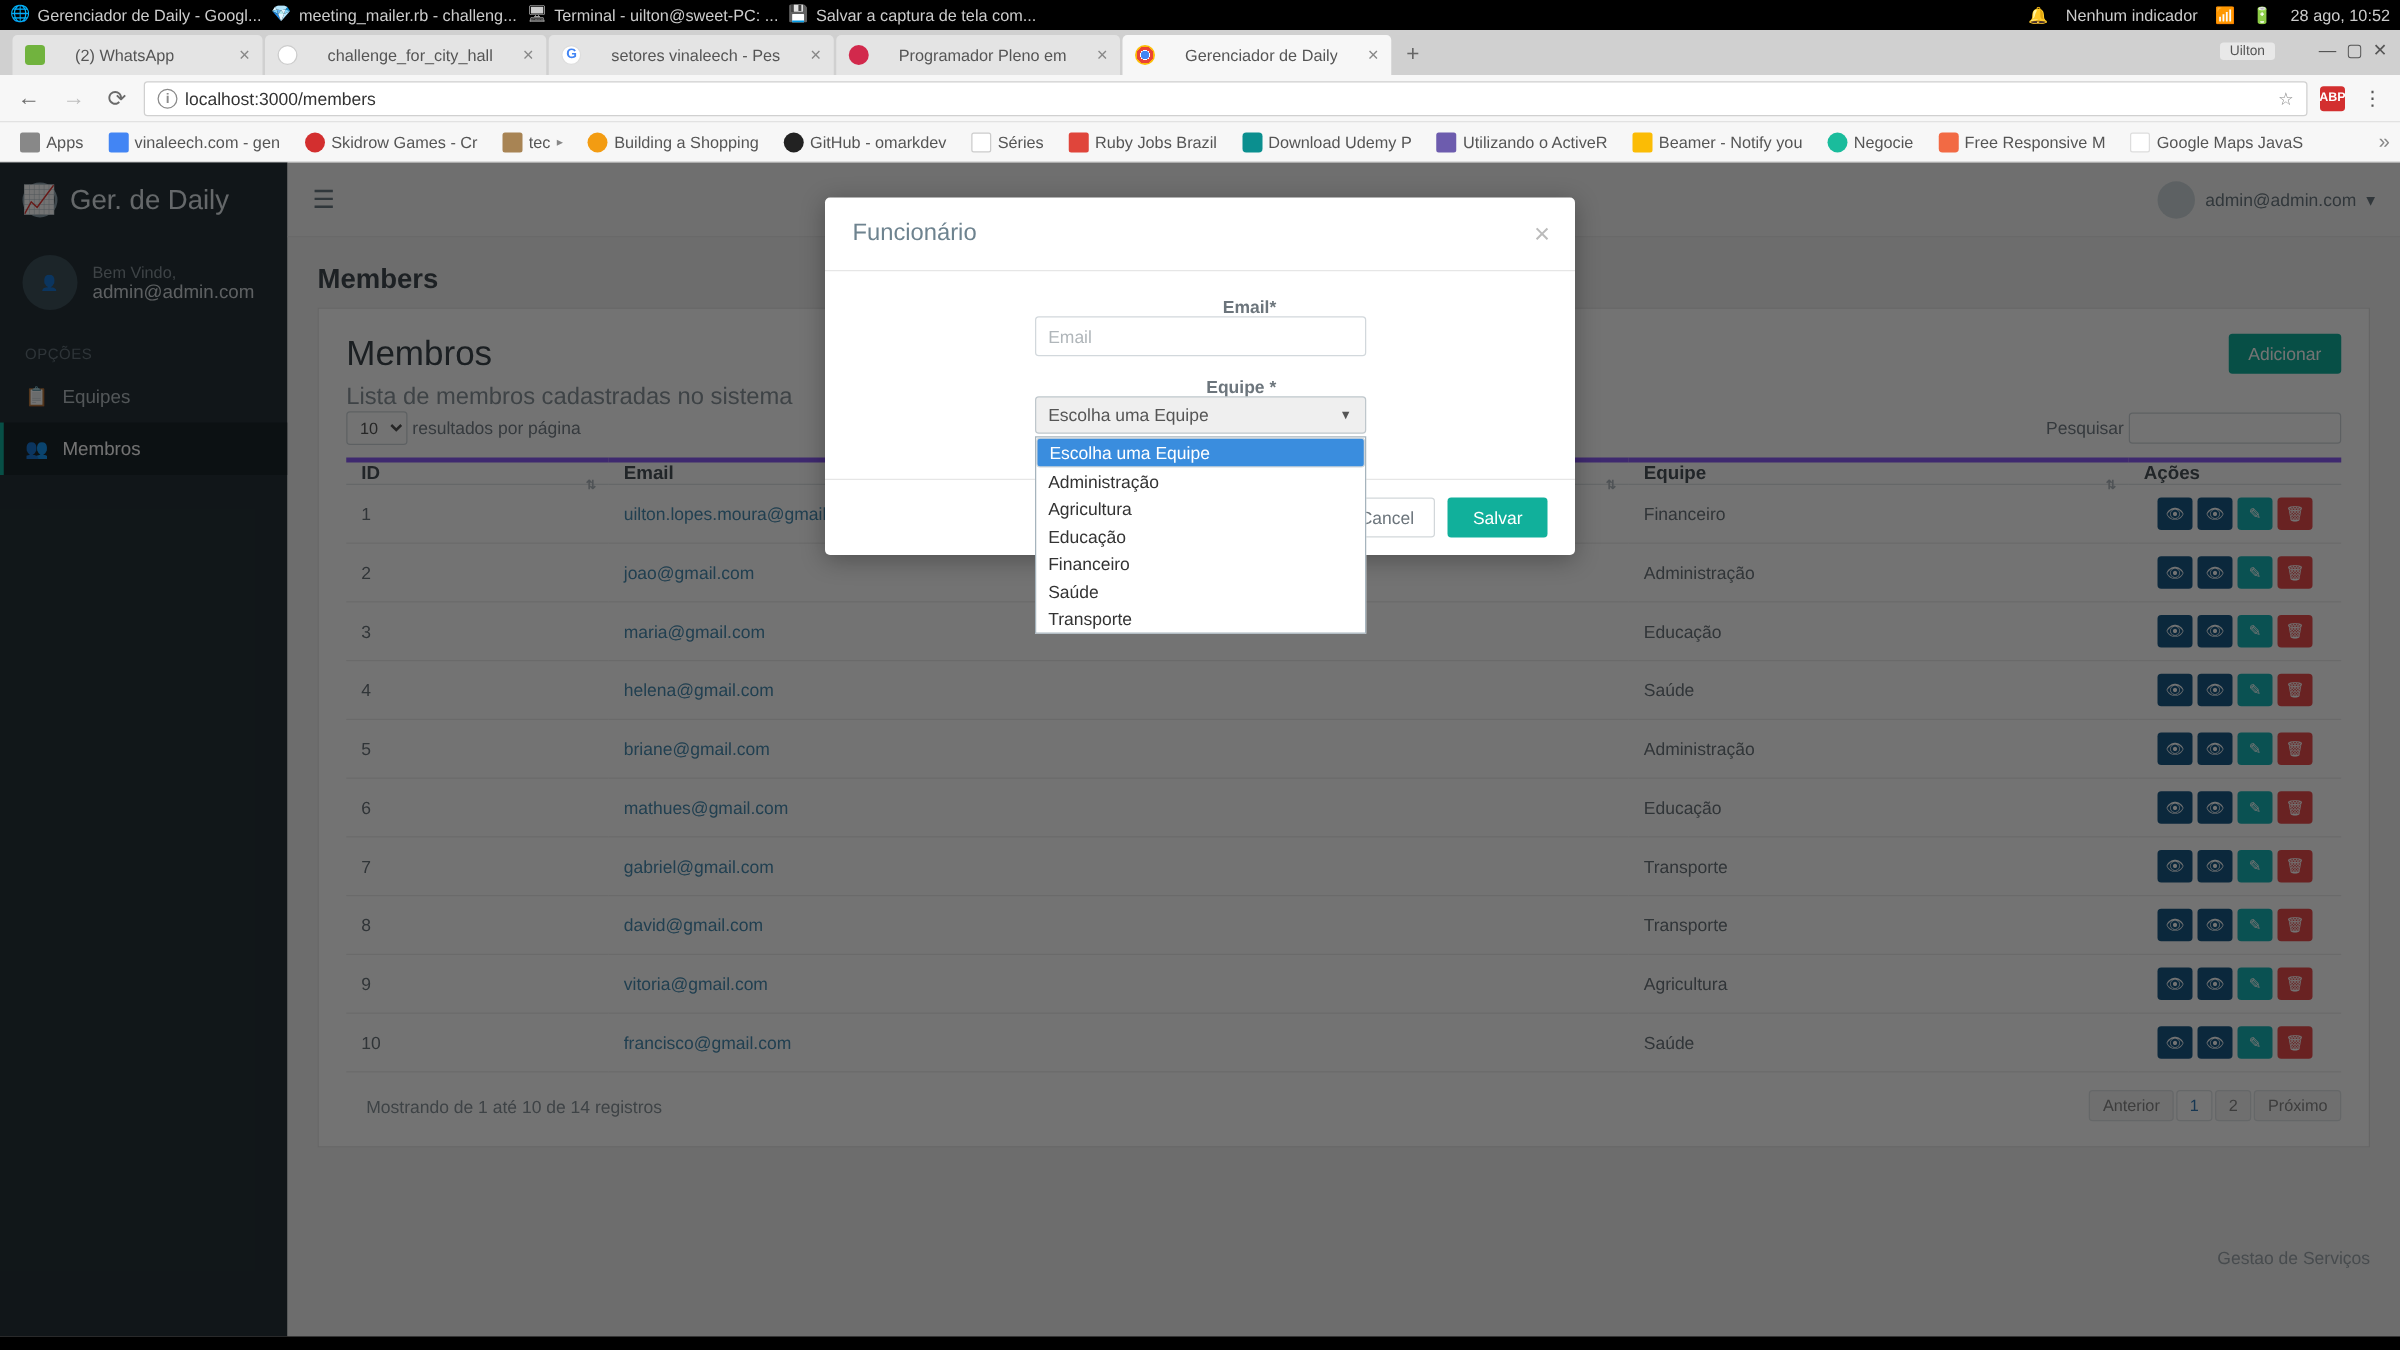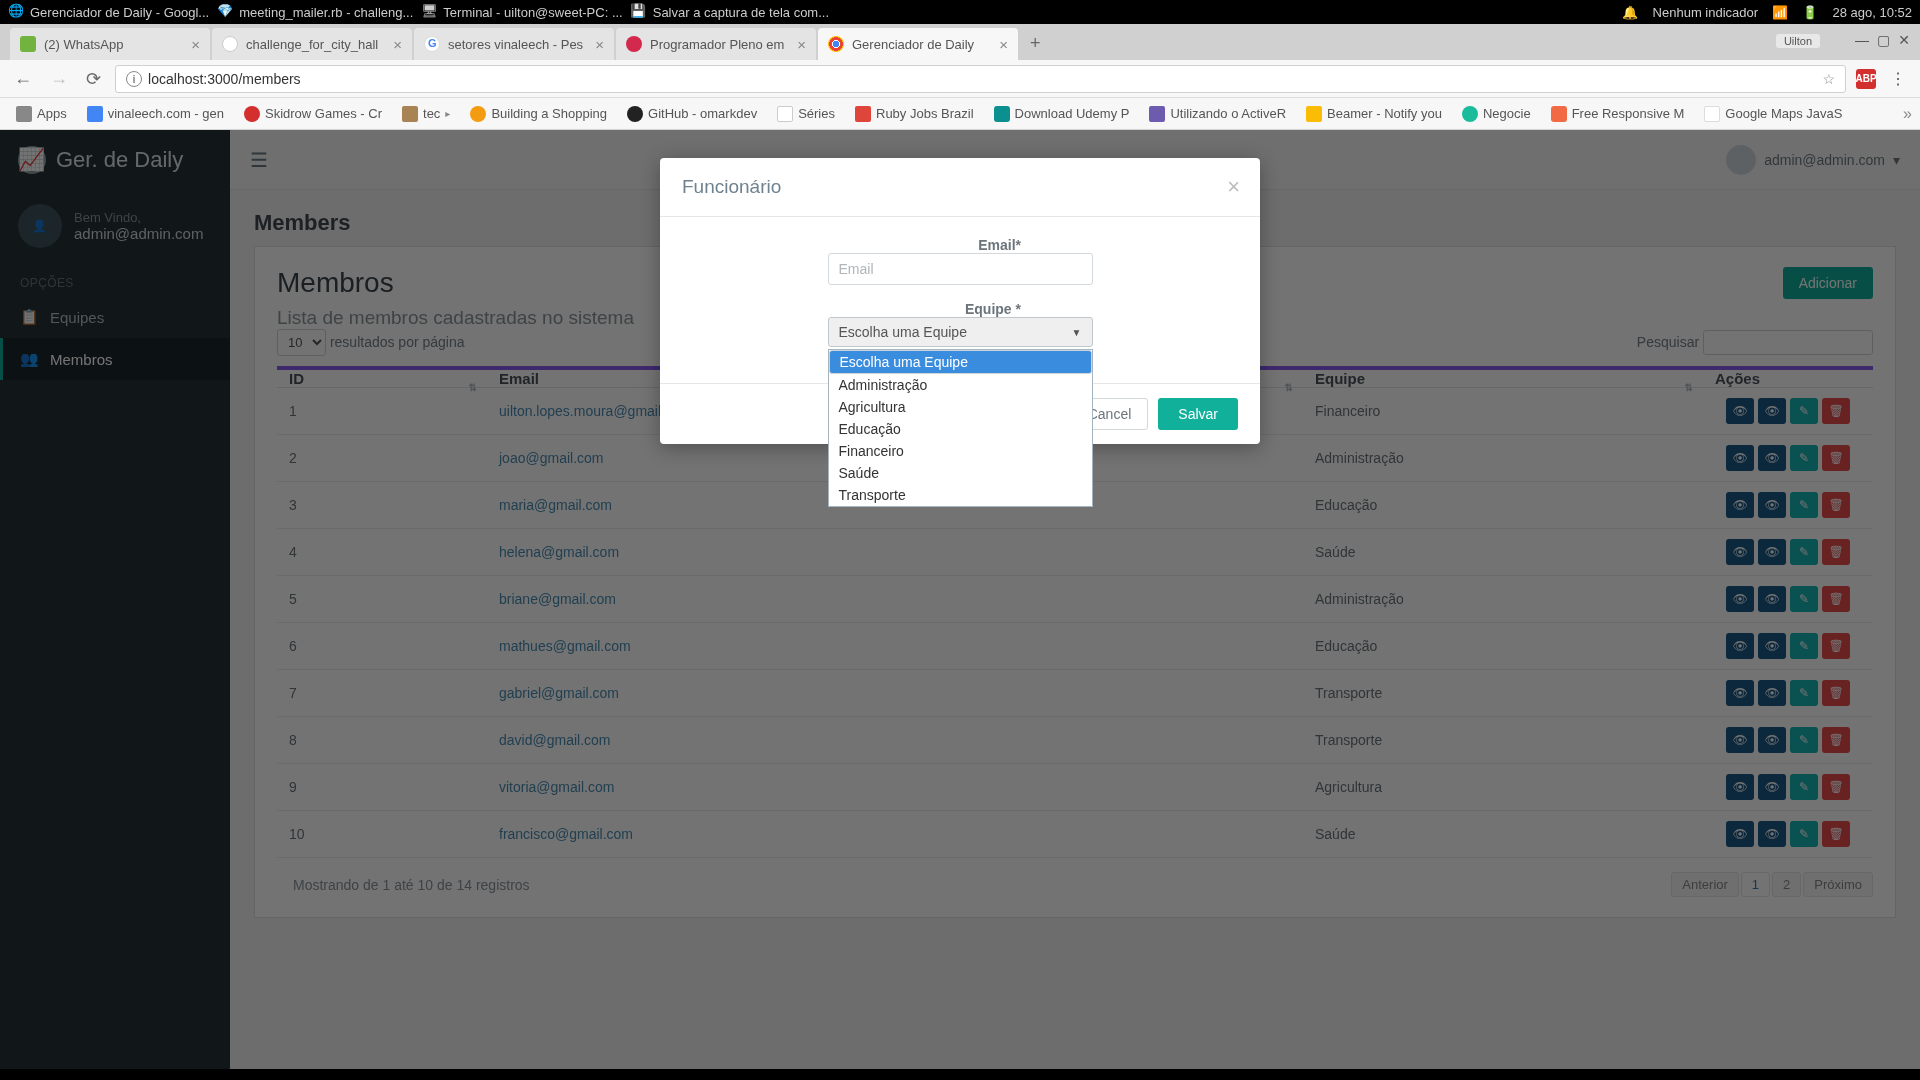--- a/index.html
+++ b/index.html
@@ -8,21 +8,21 @@
 
 .os-bar { position: absolute; top:0; left:0; right:0; height:24px; background:#000; color:#ccc; font-size:14px; display:flex; justify-content:space-between; align-items:center; padding:0 8px; z-index:100; }
 .os-left { display:flex; gap:8px; align-items:center; }
 .os-item { display:flex; align-items:center; gap:4px; color:#ccc; font-size:13px; }
 .os-item .ico { width:18px; height:18px; display:inline-block; }
 .os-right { display:flex; gap:14px; align-items:center; font-size:13px; }
 
 
 .chrome { position:absolute; top:24px; left:0; right:0; bottom:11px; background:#fff; display:flex; flex-direction:column; }
 .tab-strip { height:36px; background:#d0d0d0; display:flex; align-items:flex-end; padding:0 10px; position:relative; }
-.tab { height:32px; background:#e4e4e4; border-top-left-radius:4px; border-top-right-radius:4px; display:flex; align-items:center; padding:0 10px; gap:8px; font-size:13px; color:#555; margin-right:2px; min-width:200px; position:relative; }
+.tab { height:32px; background:#e4e4e4; border-top-left-radius:4px; border-top-right-radius:4px; display:flex; align-items:center; padding:0 10px; gap:24px; font-size:13px; color:#555; margin-right:2px; min-width:200px; position:relative; }
 .tab.active { background:#f7f7f7; }
 .tab .fav { width:16px; height:16px; border-radius:3px; display:inline-block; }
 .tab .fav.green { background:#71b33e; }
 .tab .fav.chrome-o { background:radial-gradient(circle,#4285f4 30%,#fff 31%,#fff 35%, #ea4335 36%,#ea4335 60%,#fbbc05 60%,#fbbc05 80%,#34a853 80%); border-radius:50%; }
 .tab .fav.github { background:#fff; border-radius:50%; border:1px solid #ccc; position:relative; }
 .tab .fav.google { background:#fff; border:1px solid #ddd; border-radius:50%; position:relative; }
 .tab .fav.google::after { content:"G"; font-size:11px; font-weight:bold; color:#4285f4; position:absolute; top:0; left:3px; }
 .tab .fav.inf { background:#d2294c; border-radius:50%; }
 .tab .title { white-space:nowrap; overflow:hidden; text-overflow:ellipsis; max-width:140px; }
 .tab .close { color:#888; font-size:15px; margin-left:auto; cursor:pointer; }
@@ -476,20 +476,21 @@
         <div class="tbl-foot">
           <div>Mostrando de 1 até 10 de 14 registros</div>
           <div class="pager">
             <span class="pg">Anterior</span>
             <span class="pg act">1</span>
             <span class="pg">2</span>
             <span class="pg">Próximo</span>
           </div>
         </div>
       </div>
+      <div class="footer-txt">Gestao de Serviços</div>
     </div>
 
     <div class="backdrop"></div>
 
     <div class="modal">
       <div class="modal-hd">
         <span>Funcionário</span>
         <span class="modal-close">×</span>
       </div>
       <div class="modal-sep"></div>

